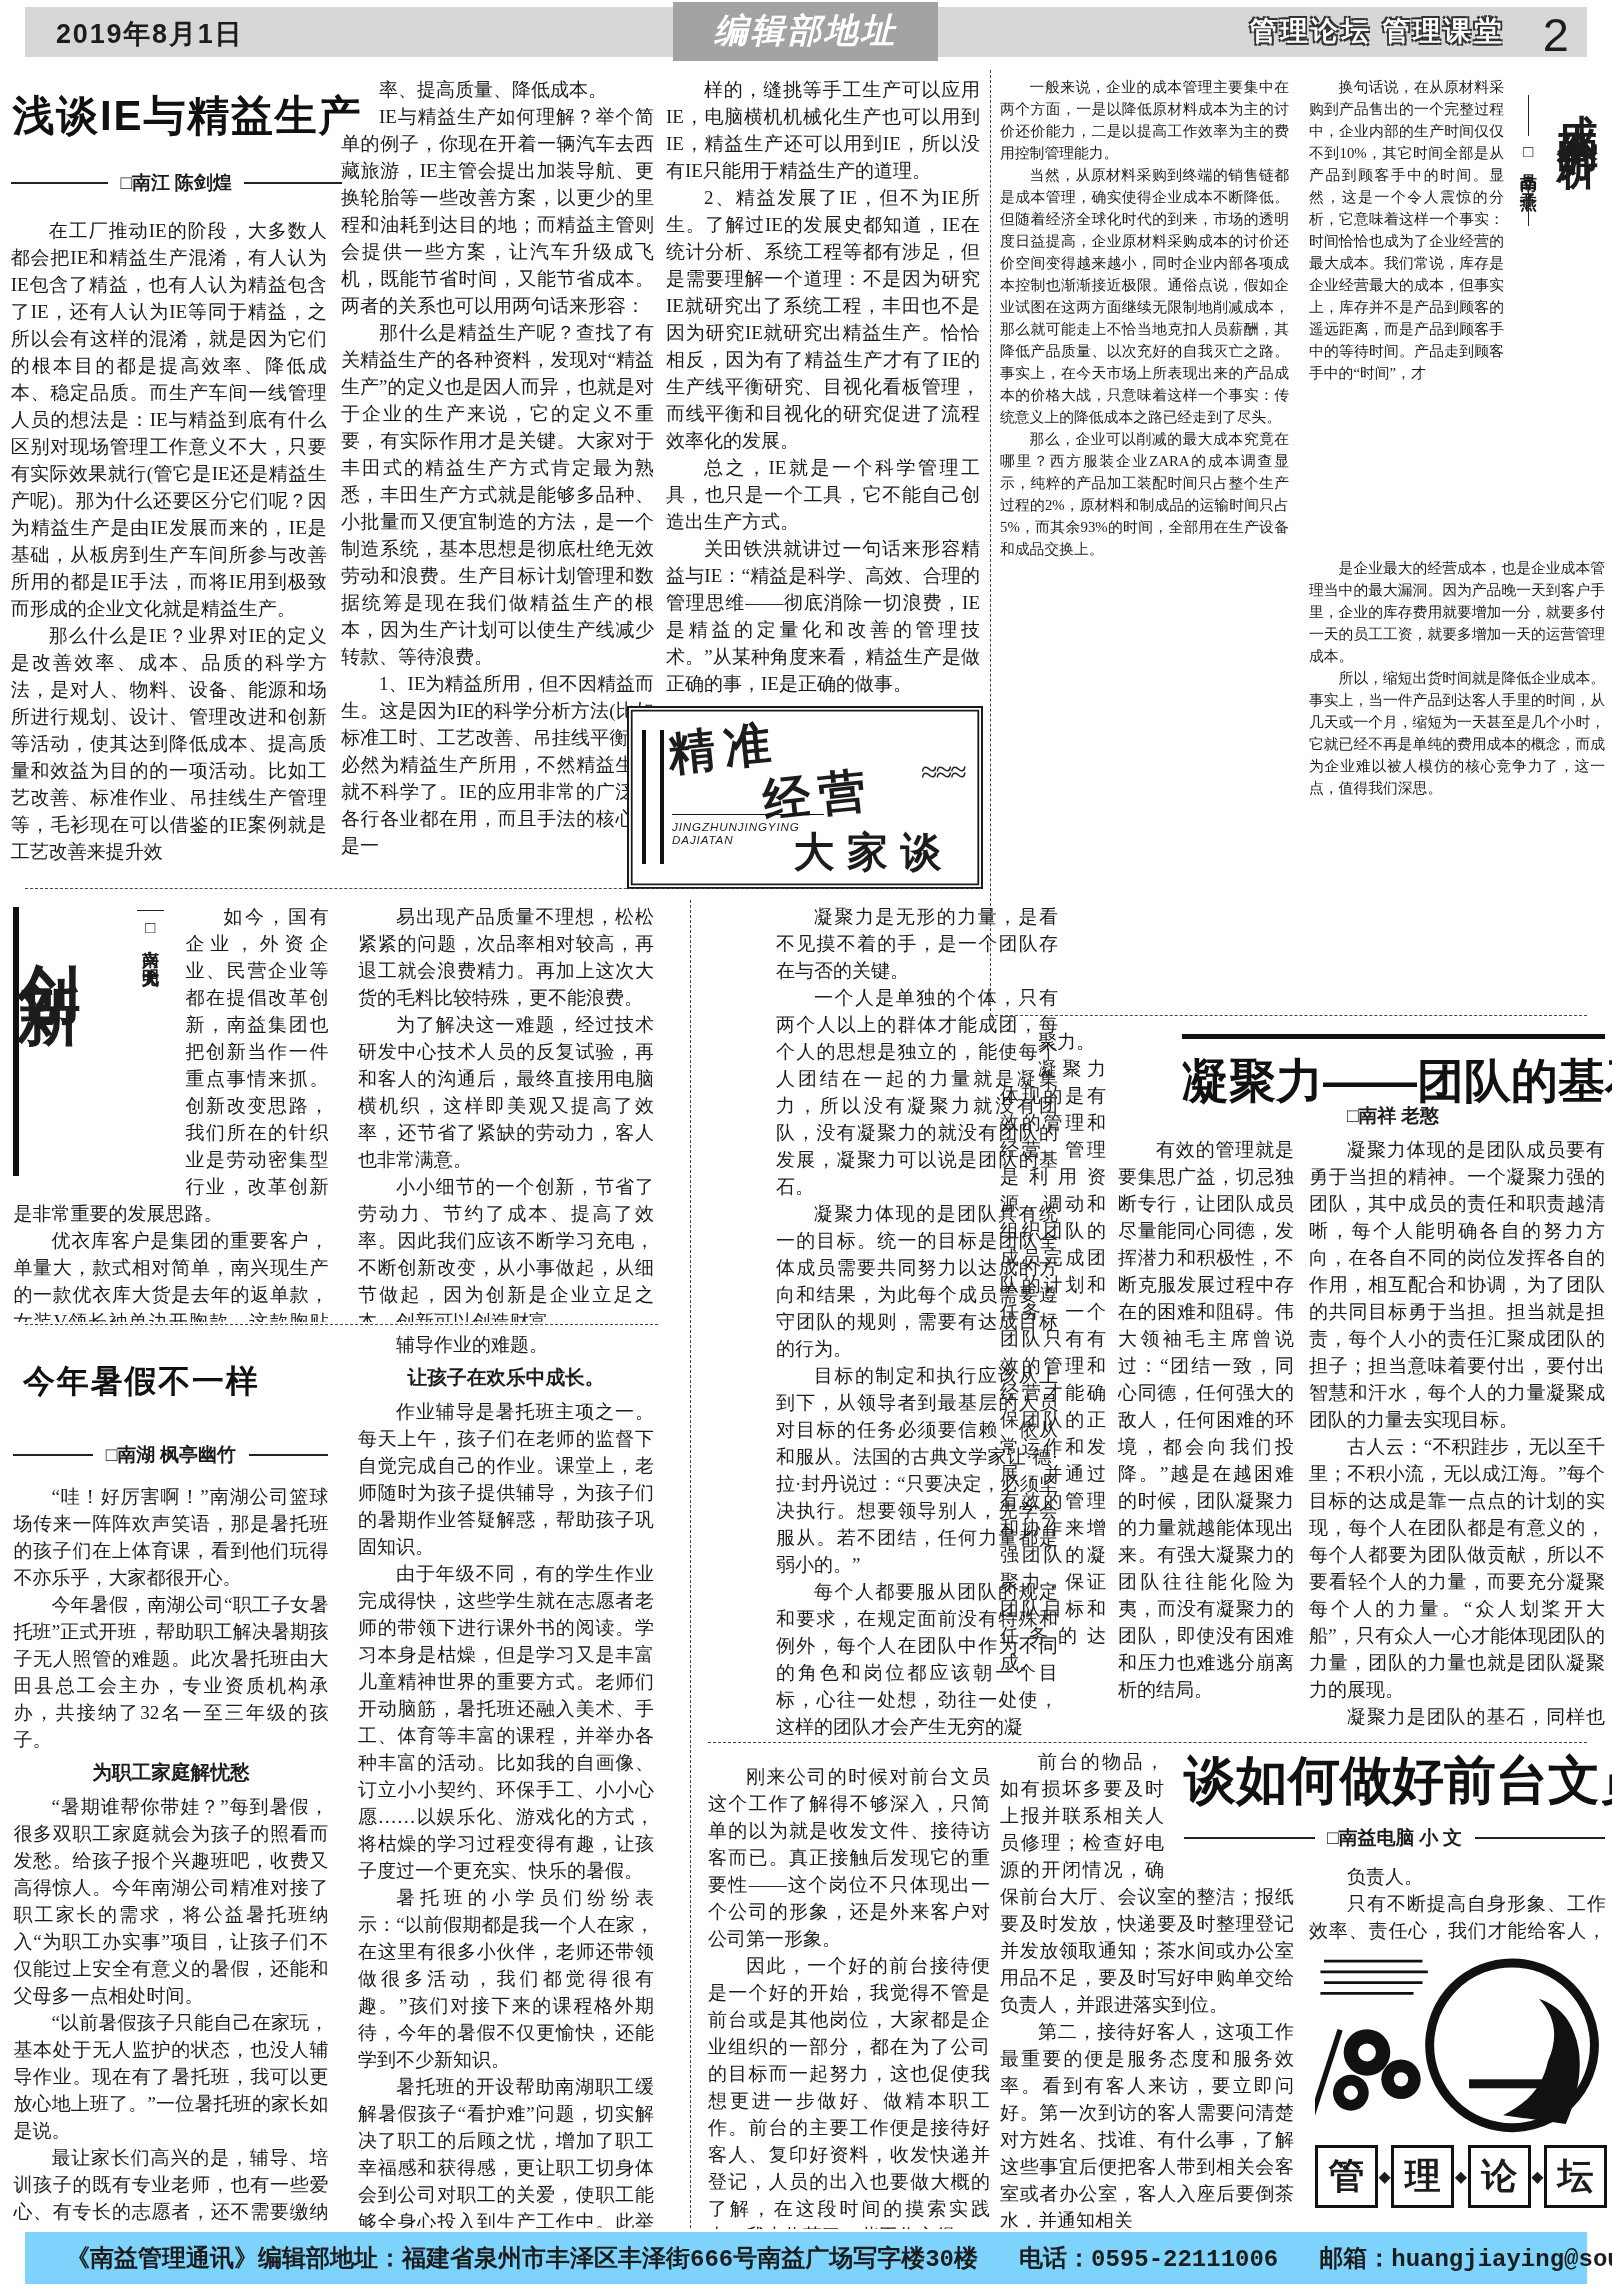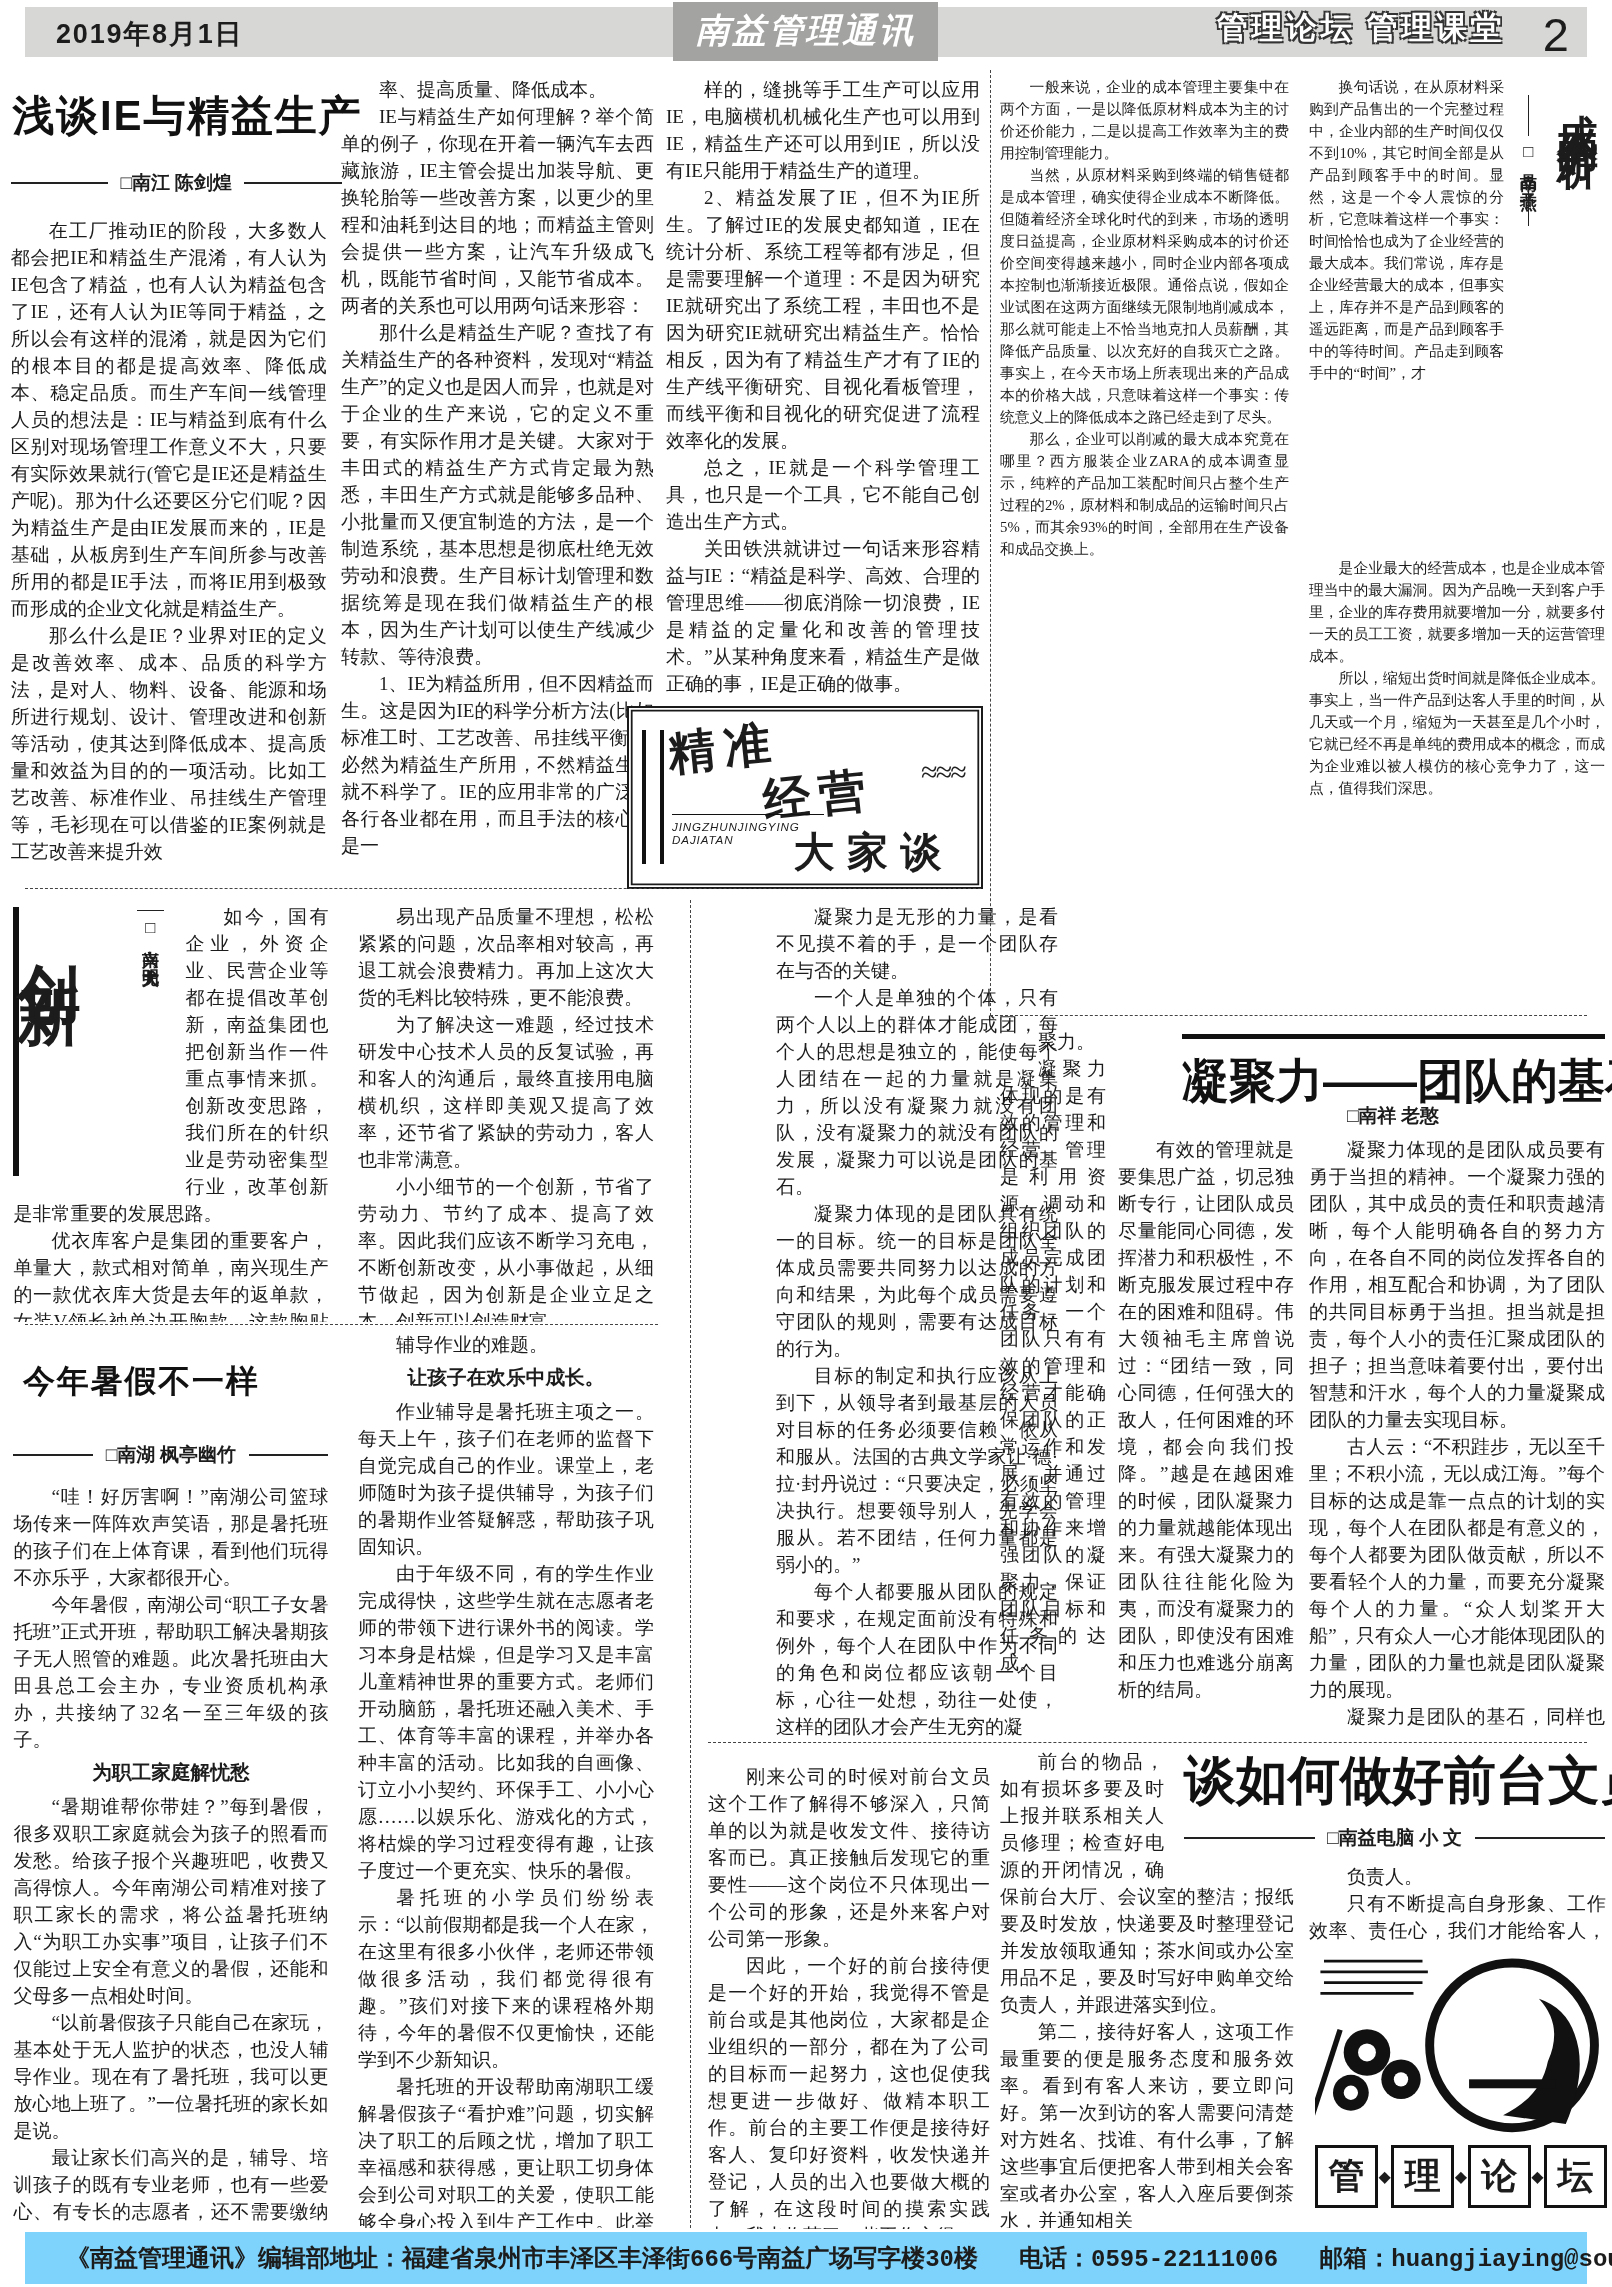--- a/index.html
+++ b/index.html
@@ -5,21 +5,21 @@
   html,body{margin:0;padding:0;background:#f2f2f0;}
   #page{position:relative;width:1612px;height:2287px;background:#ffffff;
         font-family:"Liberation Serif",serif;color:#1c1c1c;overflow:hidden;}
   
   .hdr-bar{position:absolute;left:25px;top:7.2px;width:1562px;height:50px;background:#d7d7d5;}
   .hdr-date{position:absolute;left:56px;top:16px;font-family:"Liberation Sans",sans-serif;
             font-size:27px;font-weight:bold;letter-spacing:1.8px;}
   .masthead{position:absolute;left:673px;top:1.8px;width:265px;height:59px;background:#a3a3a1;
             display:flex;align-items:center;justify-content:center;}
   .masthead span{color:#fff;font-size:34px;font-weight:bold;font-style:italic;letter-spacing:2.7px;}
-  .hdr-right{position:absolute;right:107px;top:7px;font-size:31px;font-weight:bold;color:#fff;
+  .hdr-right{position:absolute;right:107px;top:13px;font-size:27px;font-weight:bold;color:#fff;
              letter-spacing:3.6px;
              text-shadow:-1.8px -1.8px 0 #333,1.8px -1.8px 0 #333,-1.8px 1.8px 0 #333,1.8px 1.8px 0 #333;}
   .hdr-page{position:absolute;right:43px;top:7.2px;font-size:47px;font-family:"Liberation Sans",sans-serif;}
   
   .col{position:absolute;overflow:hidden;text-align:justify;}
   .col p.para{margin:0;text-indent:2em;}
   .n  {font-size:19px;line-height:27px;}
   .sm {font-size:14.8px;line-height:22px;}
   .subhead{font-weight:bold;text-align:center;text-indent:0;margin:5.4px 0;font-size:19.7px;line-height:29px;}
   .headline{position:absolute;font-family:"Liberation Sans",sans-serif;font-weight:bold;color:#111;
@@ -70,21 +70,21 @@
   .footer span{margin-left:41px;white-space:nowrap;}
 </style>
 </head>
 <body>
 
 <div id="page">
 
   <div class="hdr-bar"></div>
   <div class="hdr-date">2019年8月1日</div>
   <div class="masthead">
-    <span>南益管理通讯</span>
+    <span>编辑部地址</span>
   </div>
   <div class="hdr-right">管理论坛  管理课堂</div>
   <div class="hdr-page">2</div>
 
   <div class="headline" style="left:12.5px;top:88px;font-size:42px;letter-spacing:1.8px;">浅谈IE与精益生产</div>
   <div class="byline" style="left:10.7px;top:170px;width:331px;">
     <div class="rule"></div>
       <div class="who">□南江    陈剑煌</div>
       <div class="rule"></div>
   </div>

